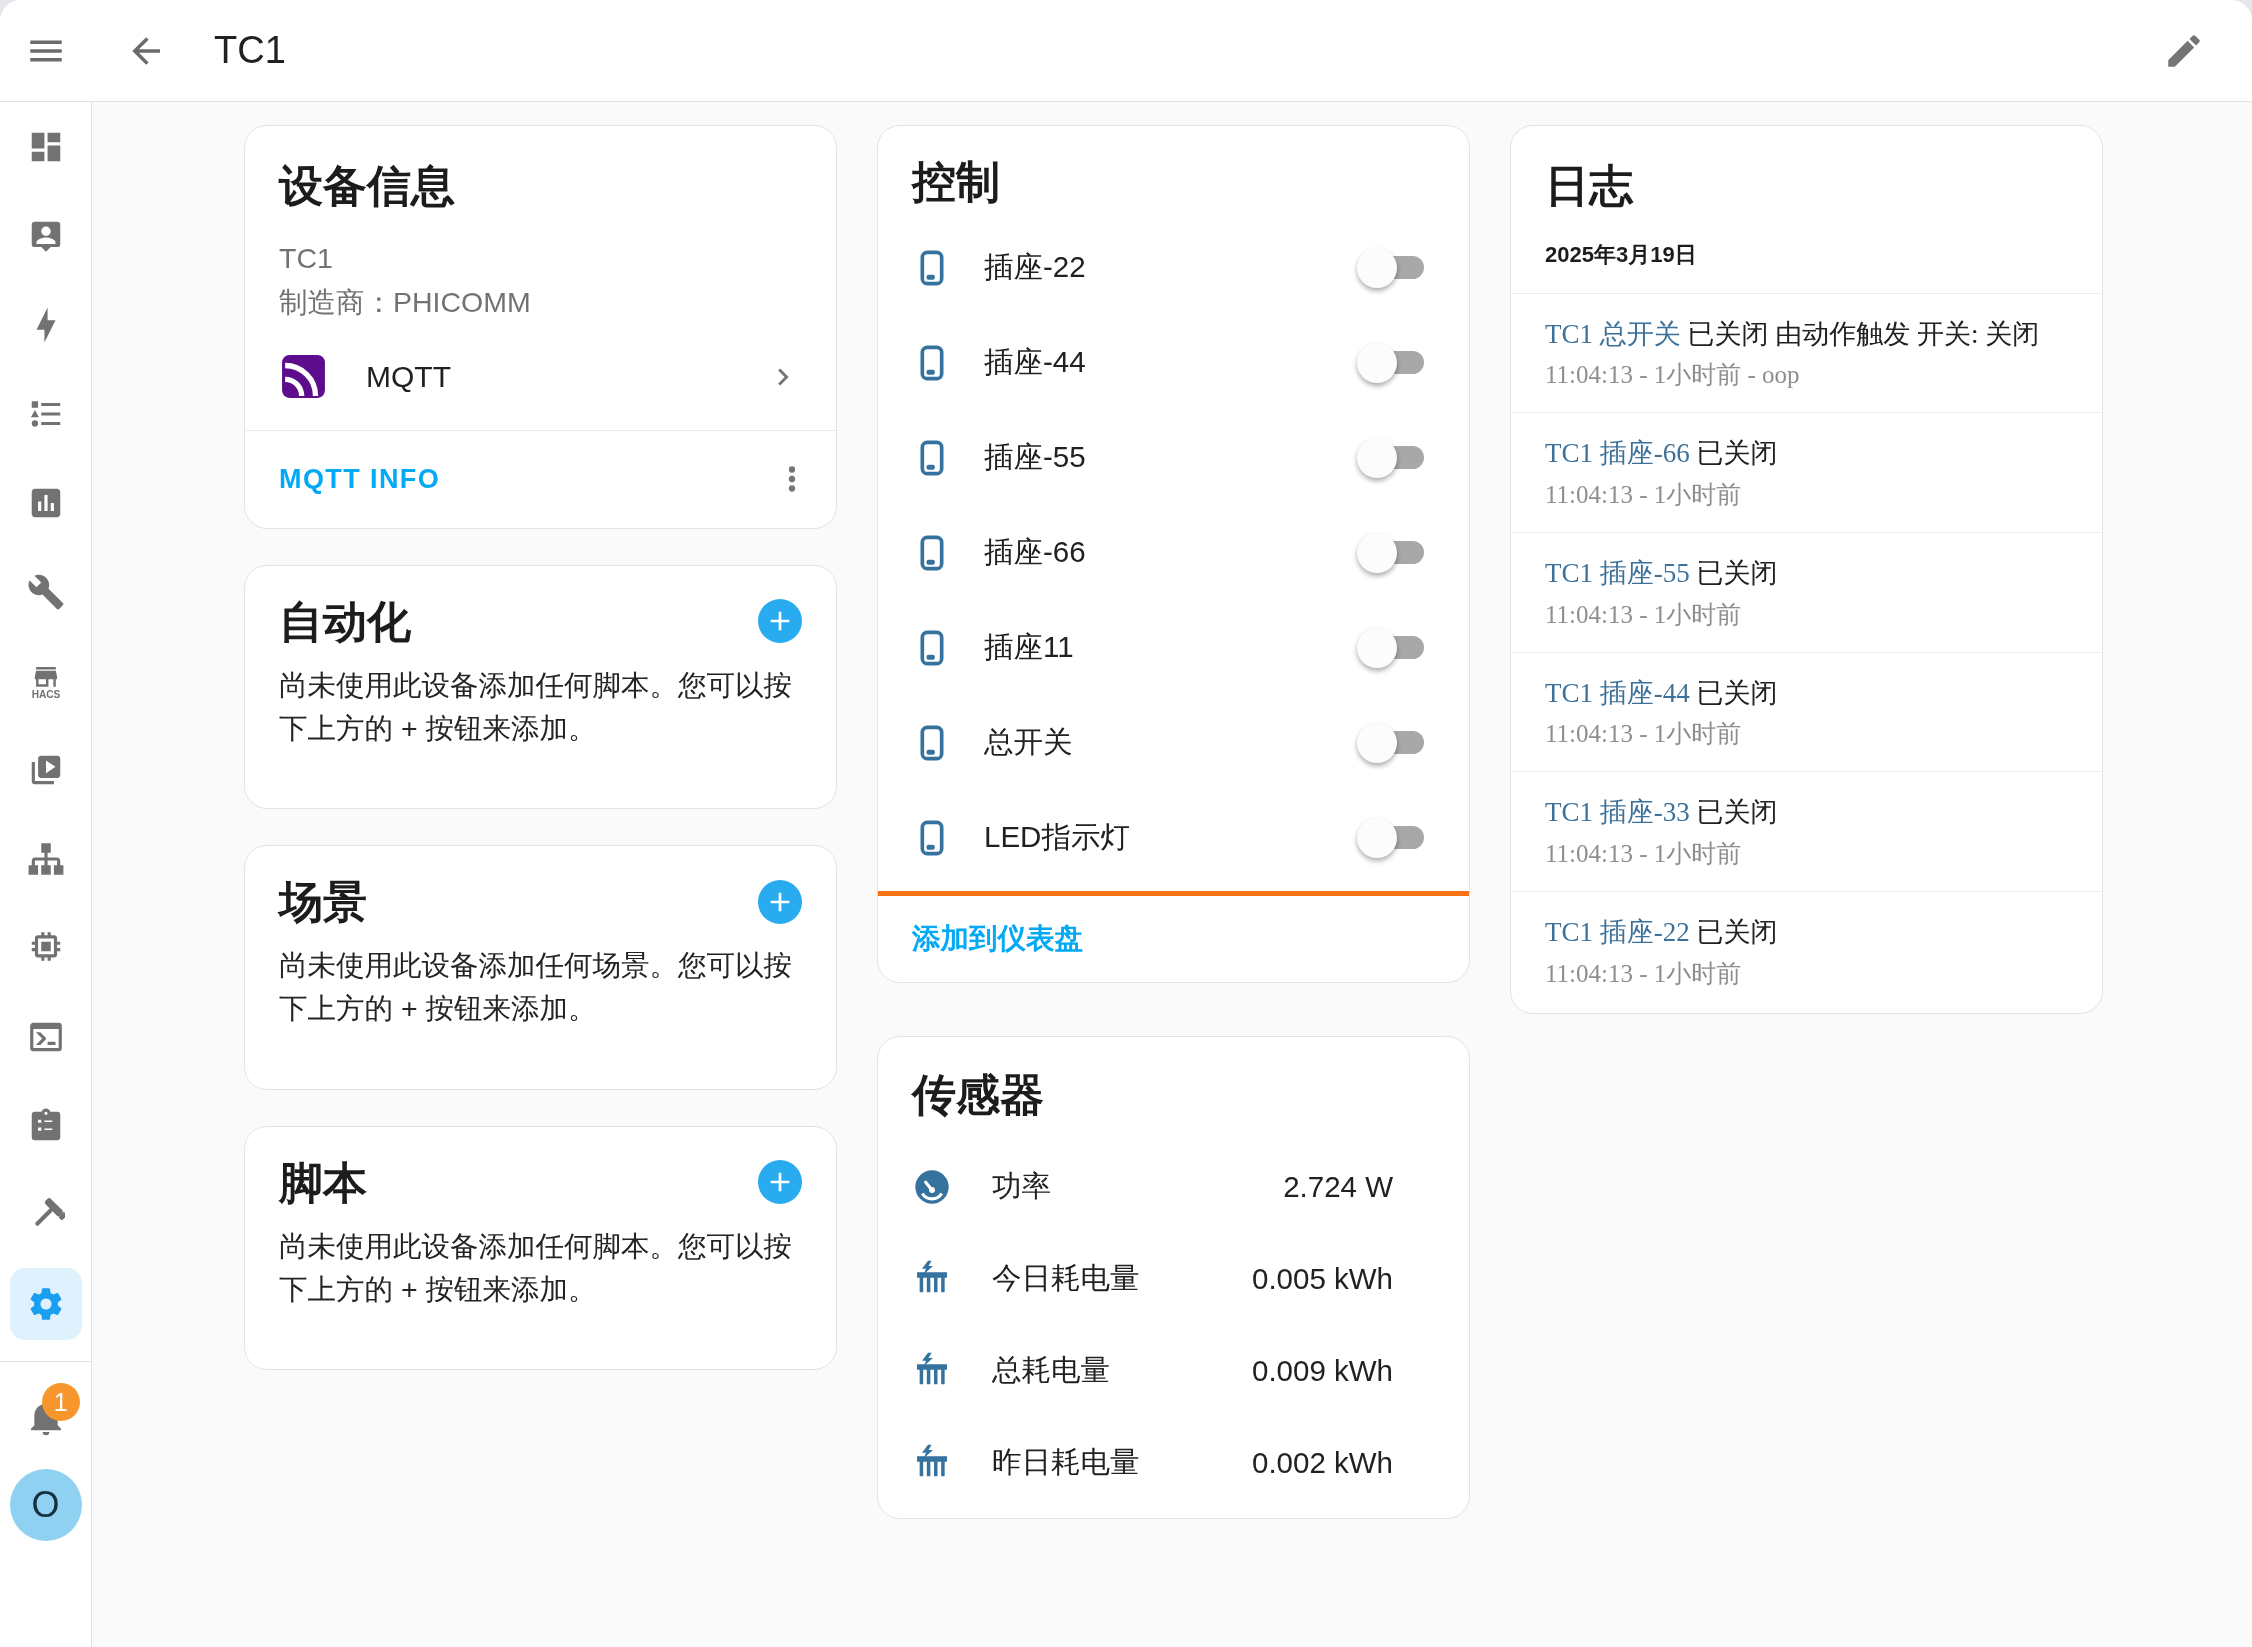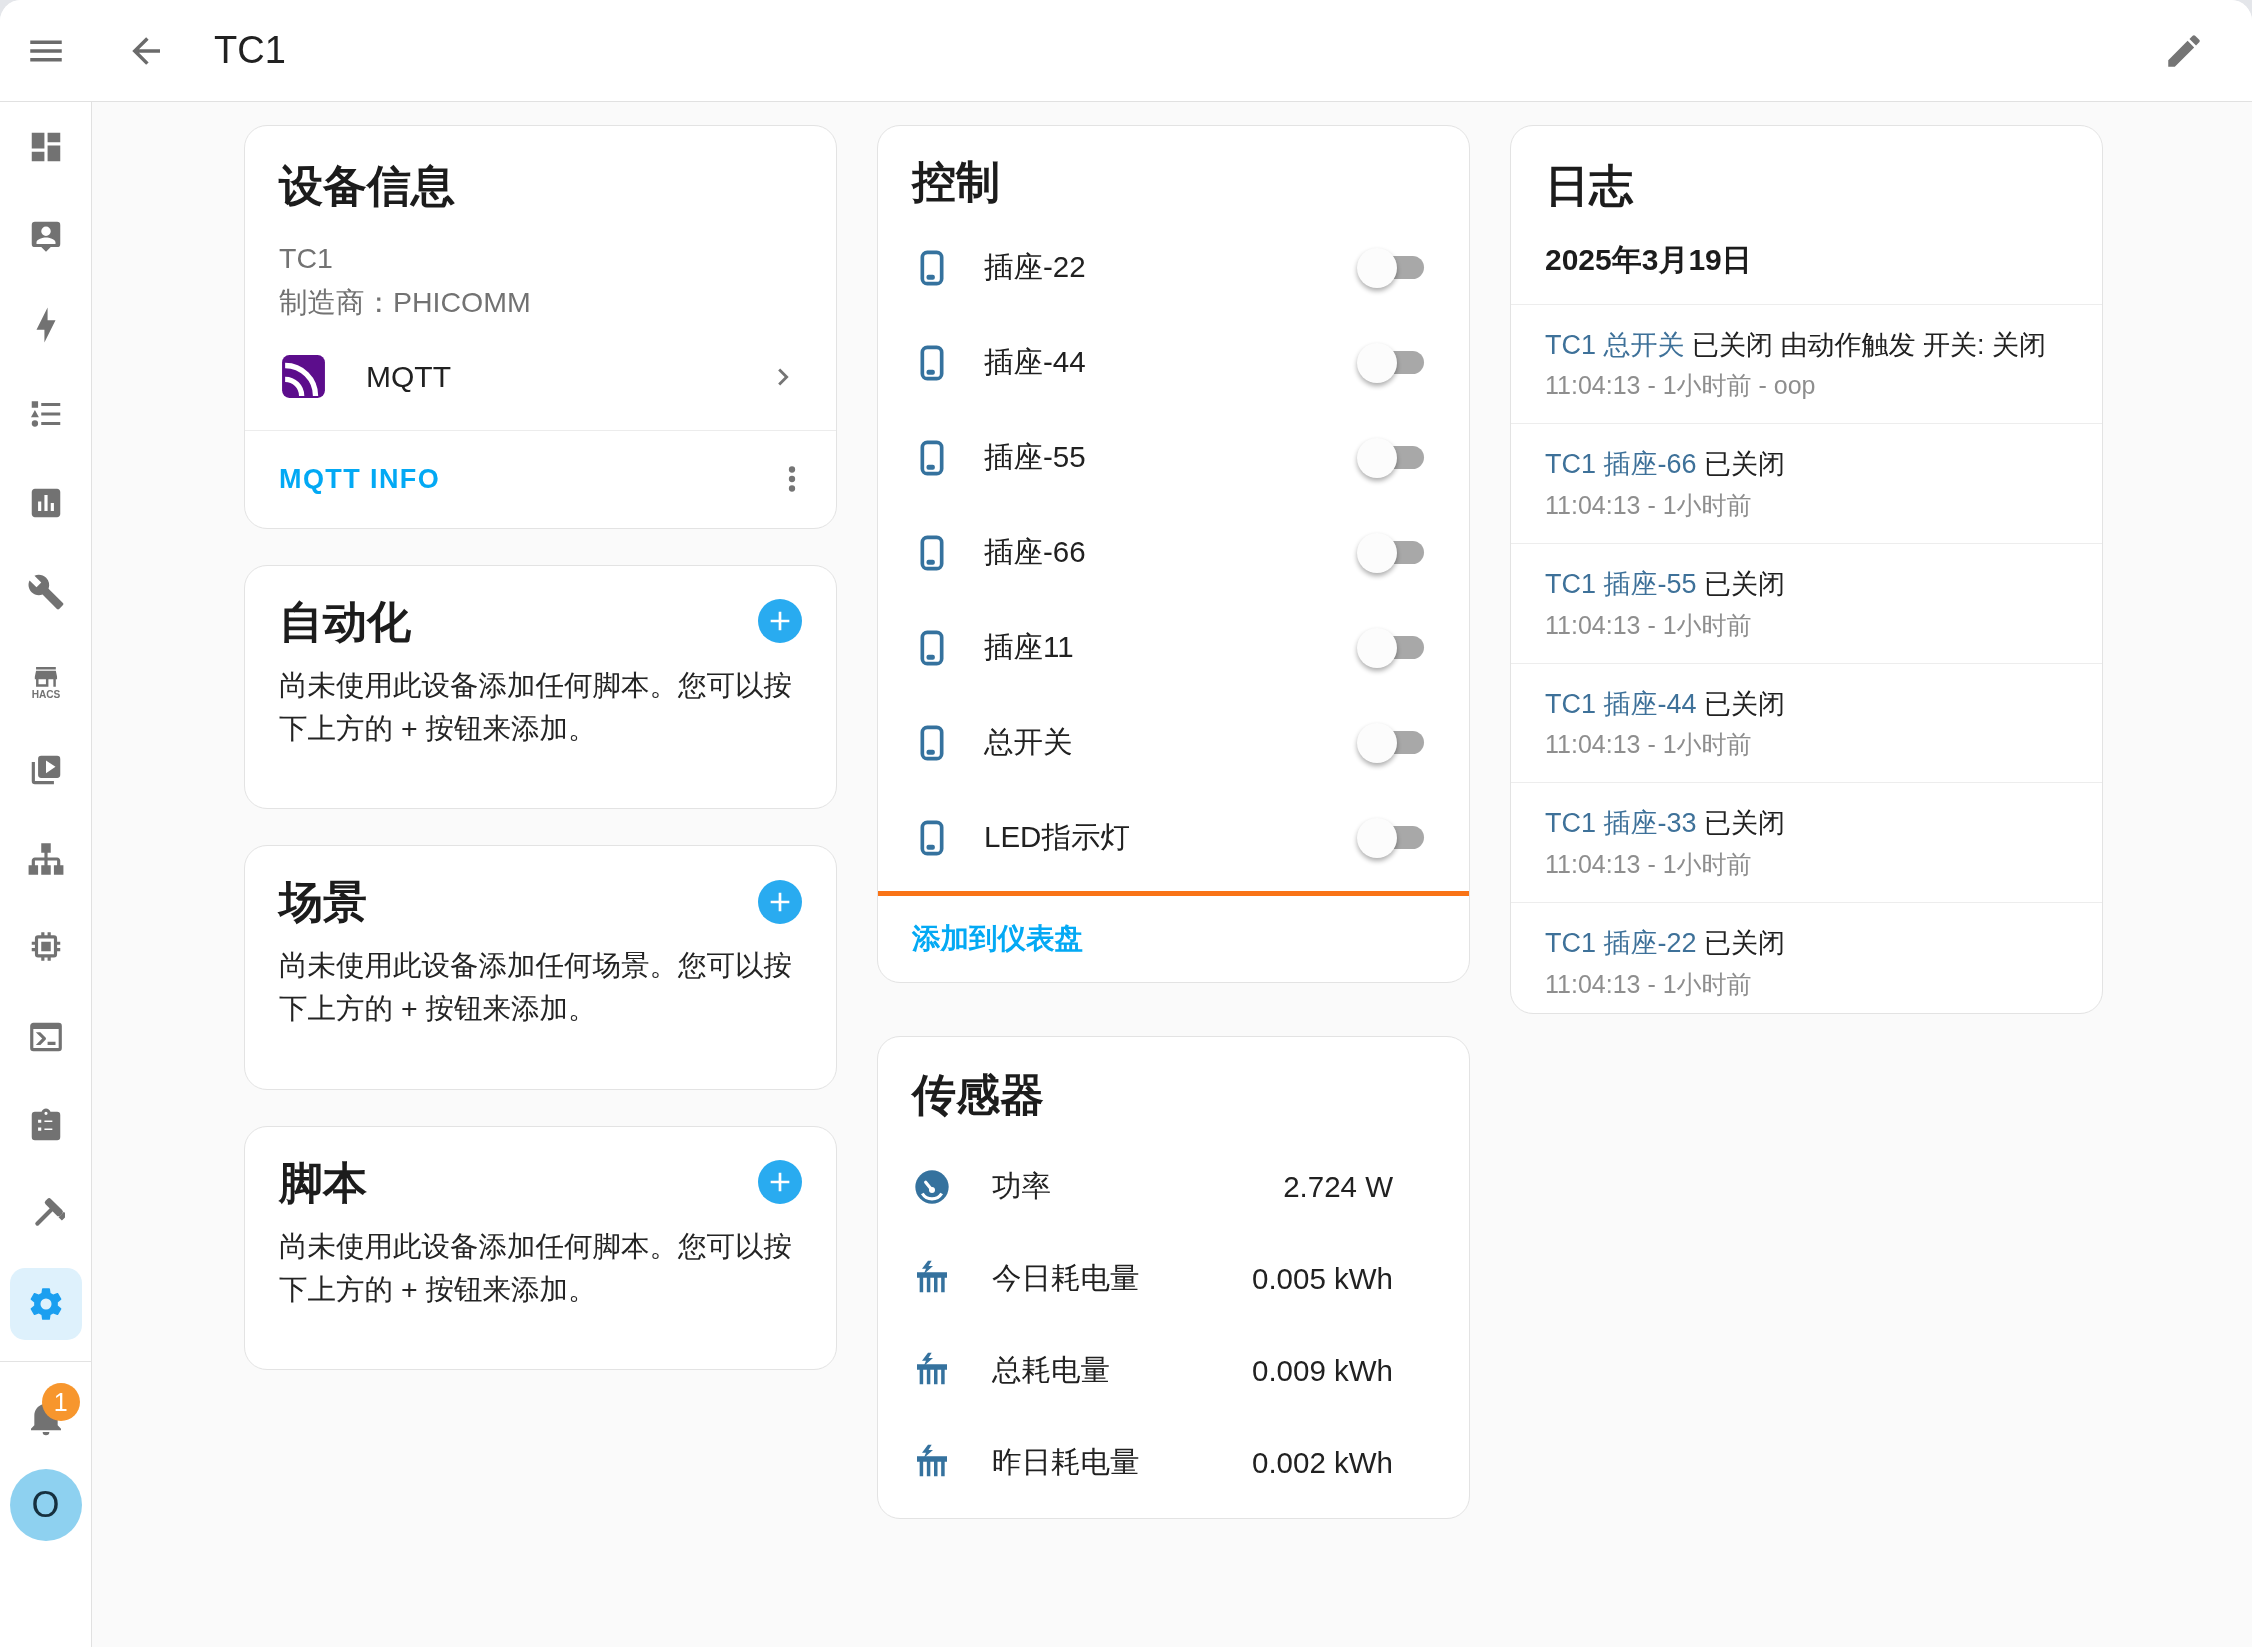--- a/index.html
+++ b/index.html
@@ -58,22 +58,22 @@
   .ctl-add{height:86px;display:flex;align-items:center;border-top:5px solid #f97316;padding:0 34px;}
   
   .sensors-card{padding:32px 34px 9px 34px;margin-top:17px;}
   .sen-rows{margin-top:21px;}
   .sen-row{height:92px;display:flex;align-items:center;cursor:pointer;}
   .sen-label{font-size:29.5px;color:#212121;margin-left:40px;flex:1;}
   .sen-value{font-size:29.5px;color:#212121;margin-right:42px;}
   
   .logbook-card{height:889px;overflow:hidden;}
   .lb-head{padding:34px 34px 0 34px;}
-  .lb-date{font-size:30px;font-weight:700;color:#1c1c1c;margin:28.5px 0 23px 0;}
-  .lb-entry{padding:21px 34px;border-top:1px solid #ededed;}
+  .lb-date{font-size:22px;font-weight:700;color:#1c1c1c;margin:28.5px 0 23px 0;}
+  .lb-entry{padding:21px 34px;border-top:1px solid #ededed;font-family:Liberation Serif, serif;}
   .lb-line1{font-size:27px;line-height:38px;color:#212121;}
   .lb-entity{color:#3e7199;cursor:pointer;}
   .lb-time{margin-top:5.7px;font-size:25px;color:#8e8e8e;}
   .defs{position:absolute;width:0;height:0;overflow:hidden;}
 </style>
 </head>
 <body>
 
 <svg class="defs" aria-hidden="true">
   <defs>

